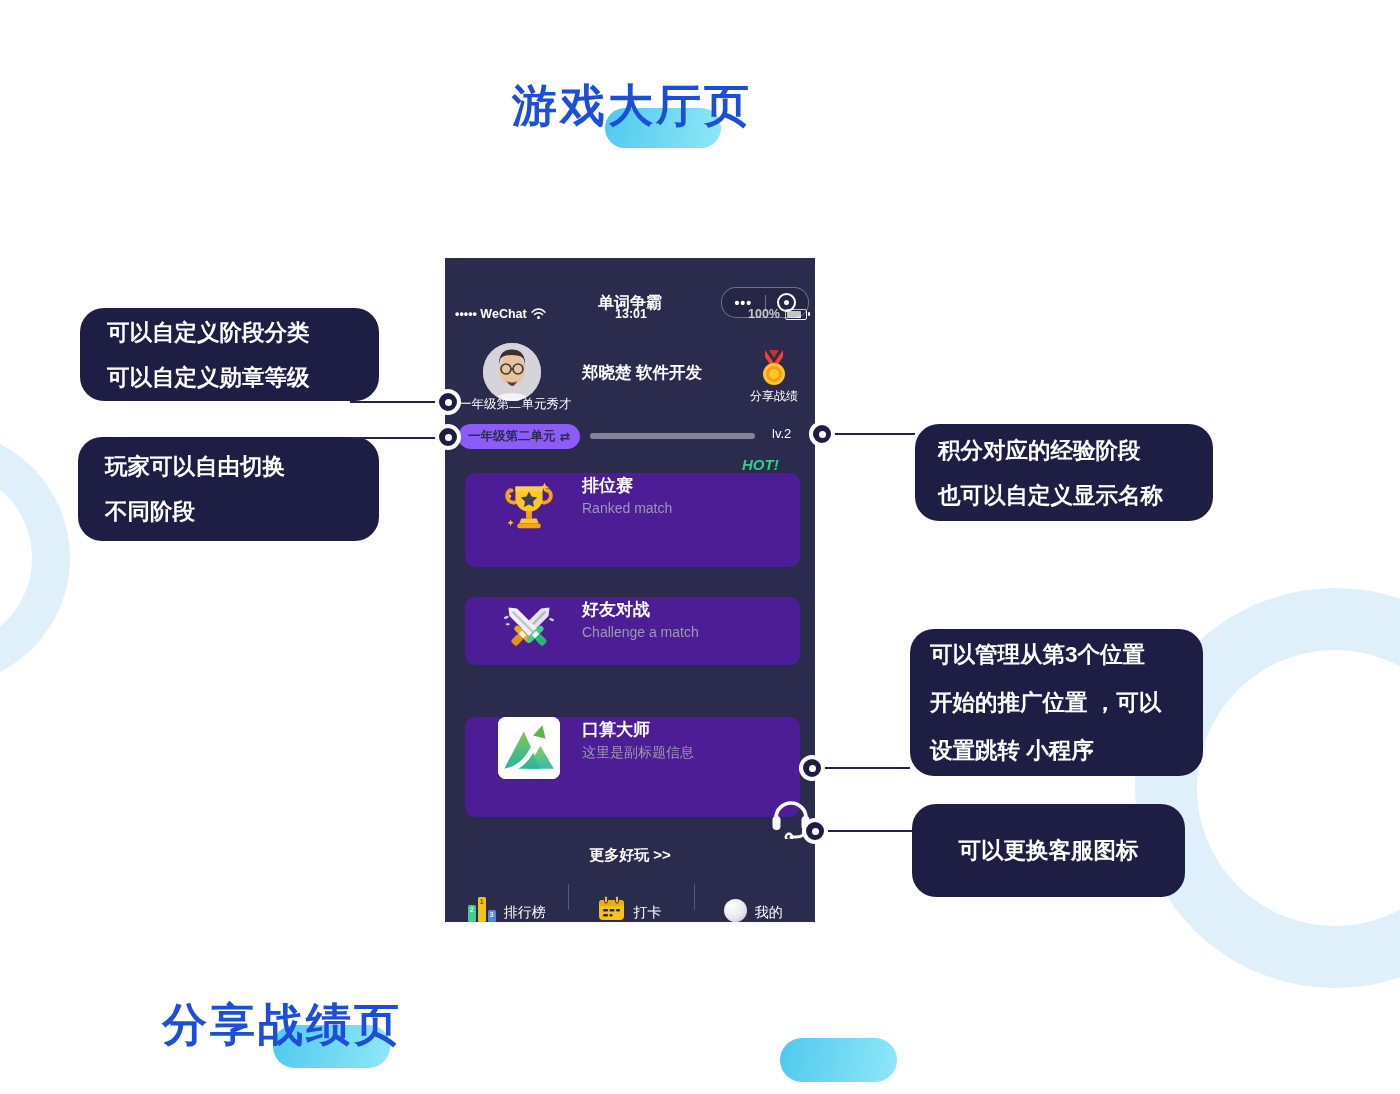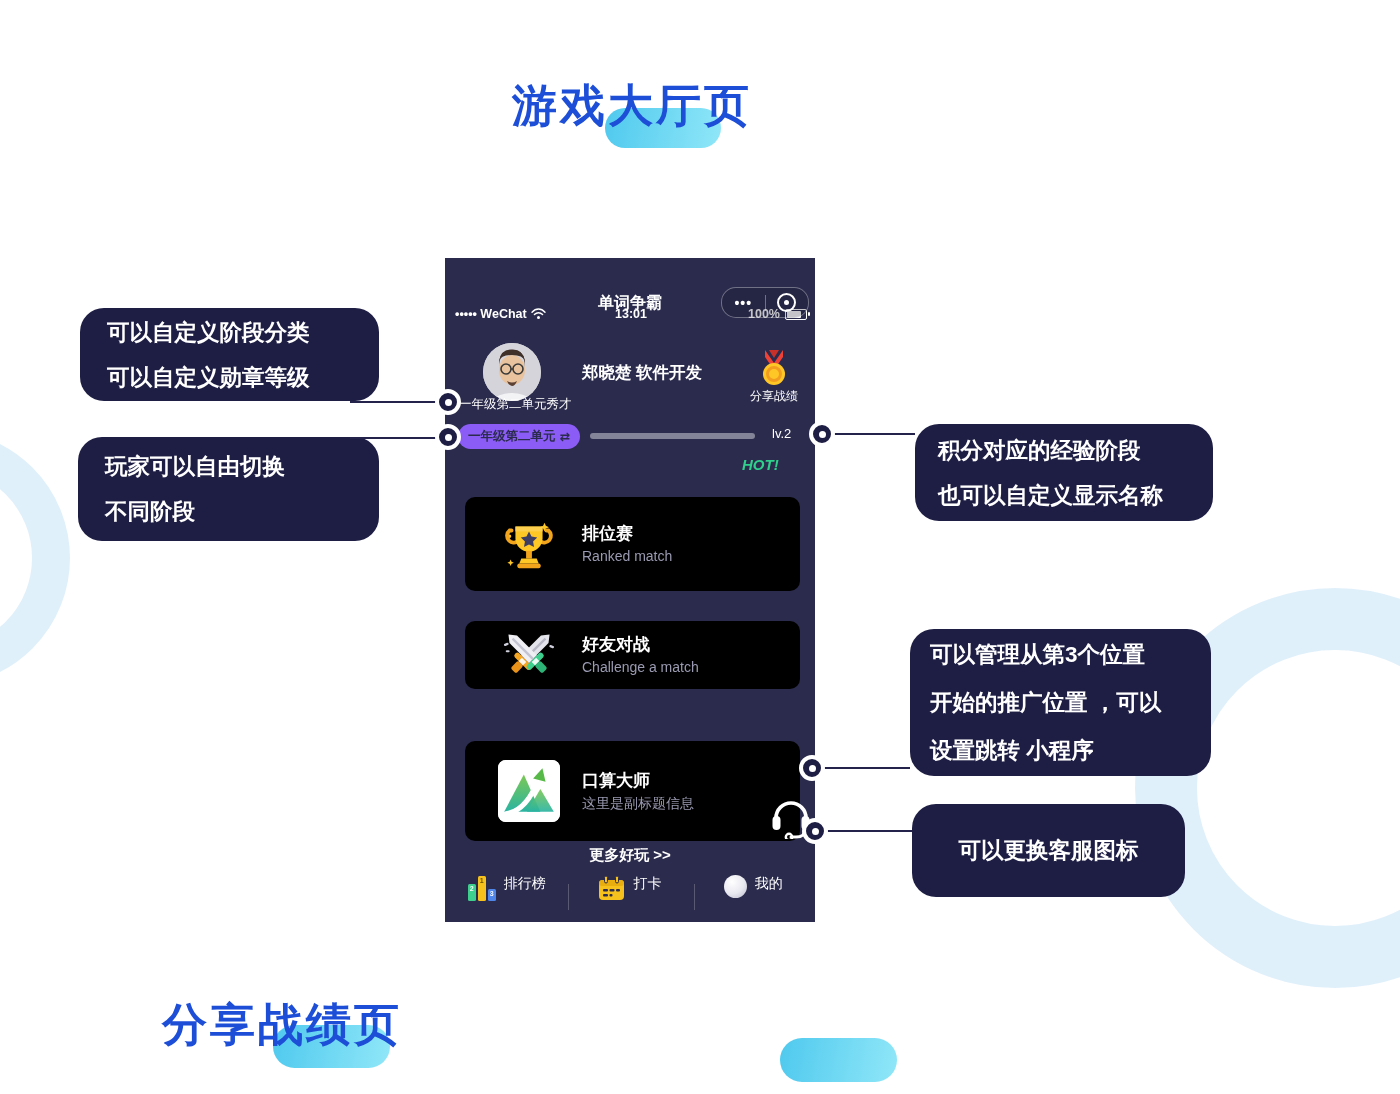--- a/index.html
+++ b/index.html
@@ -42,50 +42,50 @@
   .profile-name{position:absolute;left:137px;top:104px;font-size:16.5px;font-weight:bold;}
   .medal{position:absolute;left:311px;top:92px;width:36px;height:36px;}
   .medal-label{position:absolute;left:293px;top:130px;width:72px;text-align:center;font-size:12px;}
   .rank-badge{position:absolute;left:14px;top:138px;font-size:12.5px;}
 
   .stage-pill{position:absolute;left:13px;top:166px;height:25px;padding:0 10px;background:#8b5cf6;border-radius:13px;color:#2b2b4e;font-size:12.5px;font-weight:bold;display:flex;align-items:center;gap:4px;}
   .progress{position:absolute;left:145px;top:175px;width:165px;height:6px;border-radius:3px;background:rgba(255,255,255,0.42);}
   .level{position:absolute;left:327px;top:168px;font-size:13px;}
   .hot{position:absolute;left:297px;top:198px;font-size:15px;font-weight:bold;font-style:italic;color:#2fd08c;}
 
-  .gcard{position:absolute;left:20px;width:335px;background:#000000;border-radius:10px;display:flex;align-items:center;cursor:pointer;margin-top:24px;}
+  .gcard{position:absolute;left:20px;width:335px;background:#4c1d95;border-radius:10px;display:flex;cursor:pointer;}
   .card-1{top:215px;height:94px;}
   .card-2{top:339px;height:68px;}
   .card-3{top:459px;height:100px;}
   .gcard .icon-wrap{width:62px;height:62px;margin-left:33px;margin-right:22px;flex:0 0 auto;display:flex;align-items:center;justify-content:center;}
   .icon-app{background:#fff;border-radius:8px;overflow:hidden;}
   .card-title{font-size:17px;font-weight:bold;line-height:1.55;}
   .card-sub{font-size:14px;color:#9a9ab2;line-height:1.4;}
 
   .headset{position:absolute;left:322px;top:533px;width:48px;height:48px;}
   .more-link{position:absolute;left:0;right:0;top:588px;text-align:center;font-size:15px;font-weight:bold;cursor:pointer;}
 
   .tabbar{position:absolute;left:0;right:0;top:617px;height:47px;display:flex;}
-  .tab{flex:1;display:flex;align-items:flex-start;justify-content:center;gap:8px;font-size:14px;cursor:pointer;}
+  .tab{flex:1;display:flex;align-items:flex-end;justify-content:center;gap:8px;font-size:14px;cursor:pointer;}
   .tab-sep{position:absolute;top:626px;width:1px;height:26px;background:rgba(255,255,255,0.22);}
   .sep-1{left:123px;} .sep-2{left:249px;}
   .bars{display:flex;align-items:flex-end;gap:2px;height:26px;}
   .bar{width:8px;border-radius:1.5px;font-size:7px;line-height:9px;text-align:center;color:rgba(255,255,255,0.95);font-weight:bold;}
   .bar-g{height:17px;background:#3ecf8e;}
   .bar-y{height:25px;background:#f6c11c;color:#6b5200;}
   .bar-b{height:12px;background:#4f86e8;}
   .ball{width:23px;height:23px;border-radius:50%;background:radial-gradient(circle at 35% 30%,#ffffff 0%,#e8e8f0 55%,#b9b9cc 100%);}
 
   
   .callout{position:absolute;background:#1e1e45;border-radius:24px;color:#fff;font-weight:bold;font-size:22.5px;display:flex;flex-direction:column;justify-content:center;z-index:2;}
   .callout .cline{line-height:45px;white-space:nowrap;}
   .co-lt{left:80px;top:308px;width:272px;height:93px;padding:0 0 0 27px;}
   .co-lb{left:78px;top:437px;width:274px;height:104px;padding:0 0 0 27px;}
   .co-rt{left:915px;top:424px;width:275px;height:97px;padding:0 0 0 23px;box-sizing:content-box;}
-  .co-rm{left:910px;top:629px;width:273px;height:147px;padding:0 8px 0 20px;}
+  .co-rm{left:910px;top:629px;width:273px;height:147px;padding:0 0 0 20px;}
   .co-rm .cline{line-height:48px;}
   .co-rb{left:912px;top:804px;width:273px;height:93px;text-align:center;}
 
   .connector{position:absolute;height:2px;background:#23234c;z-index:3;}
   .cn-1{left:350px;top:401px;width:87px;}
   .cn-2{left:350px;top:437px;width:87px;}
   .cn-3{left:834px;top:433px;width:81px;}
   .cn-4{left:824px;top:767px;width:86px;}
   .cn-5{left:827px;top:830px;width:85px;}
 

